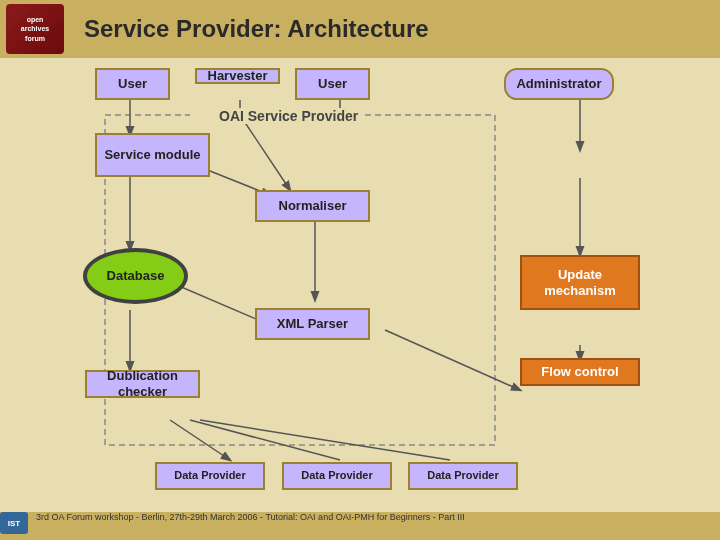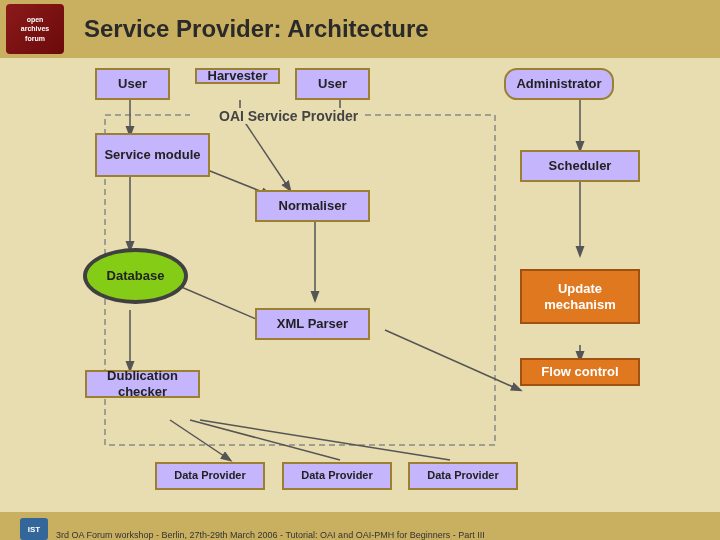--- a/index.html
+++ b/index.html
@@ -184,42 +184,39 @@
   </div>
 
   <div class="comp comp-yellow" style="left:255px; top:308px; width:115px; height:32px;">
     <span>XML Parser</span>
   </div>
 
   <div class="comp comp-yellow" style="left:85px; top:370px; width:115px; height:28px;">
     <span>Dublication checker</span>
   </div>
 
-  <div class="comp comp-yellow" style="left:520px; top:150px; width:120px; height:32px;">
-    <span>Scheduler</span>
-  </div>
-
-  <div class="comp comp-orange" style="left:520px; top:269px; width:120px; height:55px;">
+
+  <div class="comp comp-orange" style="left:520px; top:255px; width:120px; height:55px;">
     <span>Update mechanism</span>
   </div>
 
   <div class="comp comp-orange" style="left:520px; top:358px; width:120px; height:28px;">
     <span>Flow control</span>
   </div>
 
   <div class="comp comp-yellow" style="left:155px; top:462px; width:110px; height:28px; font-size:11px;">
     <span>Data Provider</span>
   </div>
   <div class="comp comp-yellow" style="left:282px; top:462px; width:110px; height:28px; font-size:11px;">
     <span>Data Provider</span>
   </div>
   <div class="comp comp-yellow" style="left:408px; top:462px; width:110px; height:28px; font-size:11px;">
     <span>Data Provider</span>
   </div>
 
-  <div style="position:absolute; bottom:0; left:0; right:0; height:28px; background:#c8b060; display:flex; align-items:flex-end; padding:0 20px; gap:8px;">
+  <div style="position:absolute; bottom:0; left:0; right:0; height:28px; background:#c8b060; display:flex; align-items:flex-start; padding:0 0; gap:8px;">
     <div style="width:28px; height:22px; background:#336699; border-radius:3px; display:flex; align-items:center; justify-content:center; color:white; font-size:8px; font-weight:bold;">
       <span>IST</span>
     </div>
     <span style="font-size:9px; color:#333;">3rd OA Forum workshop - Berlin, 27th-29th March 2006 - Tutorial: OAI and OAI-PMH for Beginners - Part III</span>
   </div>
 
 </div>
 
 </body></html>

